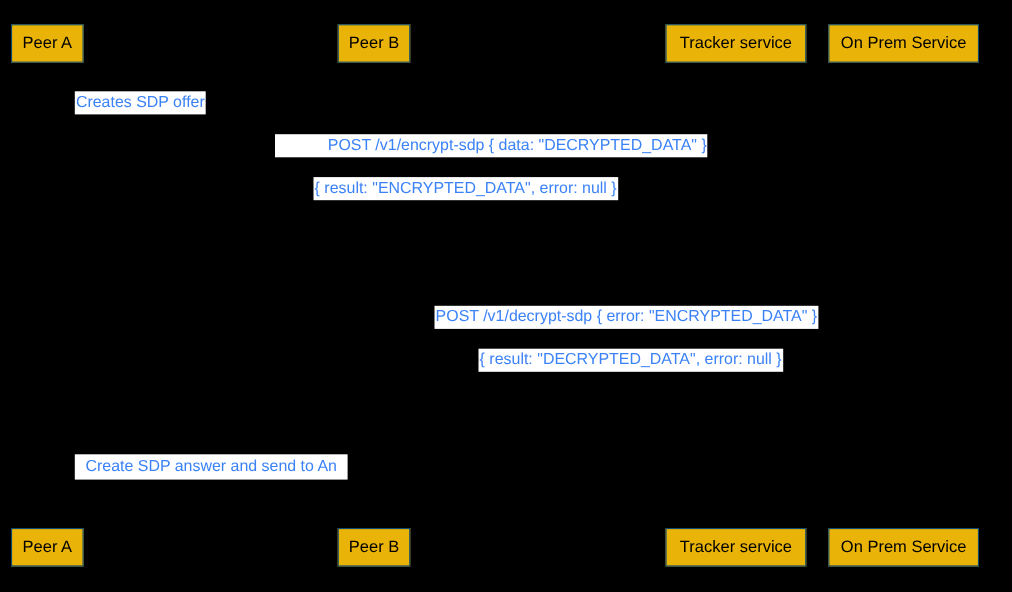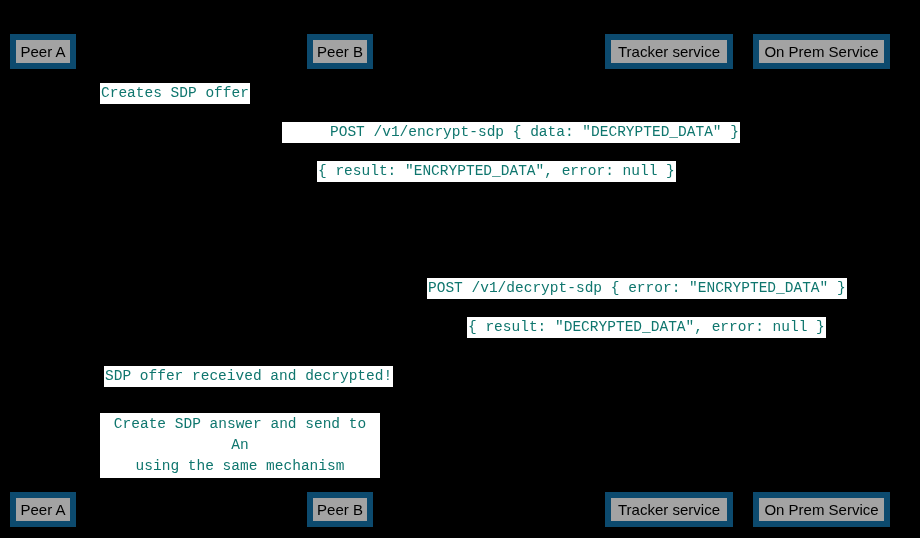--- a/index.html
+++ b/index.html
@@ -15,53 +15,51 @@
   }
   #diagram {
     position: relative;
     width: 920px;
     height: 538px;
     background: #000000;
   }
   
   .participant {
     position: absolute;
-    background: #a3a3a3;
-    border: 6px solid #0c4a6e;
+    background: #eab308;
+    border: 1px solid #0c4a6e;
     box-sizing: border-box;
     display: flex;
     align-items: center;
     justify-content: center;
     color: #000000;
     font-size: 15px;
     line-height: 1;
     white-space: nowrap;
     font-family: "Liberation Sans", sans-serif;
-    margin-top: 12px;
   }
   
   .lifeline {
     position: absolute;
     width: 0;
     border-left: 1px dashed #000000;
     top: 57px;
     bottom: 480px;
   }
   
   .msg-label {
     position: absolute;
     background: #ffffff;
-    color: #0f766e;
+    color: #3b82f6;
     font-size: 14.5px;
     line-height: 21px;
     white-space: nowrap;
     padding: 0 1px;
     box-sizing: border-box;
-    font-family: Liberation Mono, monospace;
-    margin-left: 32px;
+    font-family: Liberation Sans, sans-serif;
   }
   .msg-label.two-line {
     white-space: normal;
     text-align: center;
     line-height: 21px;
     padding: 1px 2px;
   }
   
   .msg-arrow {
     position: absolute;
@@ -107,25 +105,23 @@
   <div class="msg-label" style="left:250px; top:122px;padding-left:48px;">POST /v1/encrypt-sdp { data: "DECRYPTED_DATA" }</div>
 
   <div class="msg-label" style="left:285px; top:161px;">{ result: "ENCRYPTED_DATA", error: null }</div>
 
 
 
   <div class="msg-label" style="left:395px; top:278px;">POST /v1/decrypt-sdp { error: "ENCRYPTED_DATA" }</div>
 
   <div class="msg-label" style="left:435px; top:317px;">{ result: "DECRYPTED_DATA", error: null }</div>
 
-  <div class="msg-label" style="left:72px; top:366px;">SDP offer received and decrypted!</div>
 
-  <div class="msg-label two-line" style="left:68px; top:413px; width:280px;">
+  <div class="msg-label two-line" style="left:68px; top:413px; width:248px;">
     <div>Create SDP answer and send to An</div>
-    <div>using the same mechanism</div>
   </div>
 
   <div class="participant" style="left:10px; top:480px; width:66px; height:35px;">
     <span>Peer A</span>
   </div>
   <div class="participant" style="left:307px; top:480px; width:66px; height:35px;">
     <span>Peer B</span>
   </div>
   <div class="participant" style="left:605px; top:480px; width:128px; height:35px;">
     <span>Tracker service</span>

